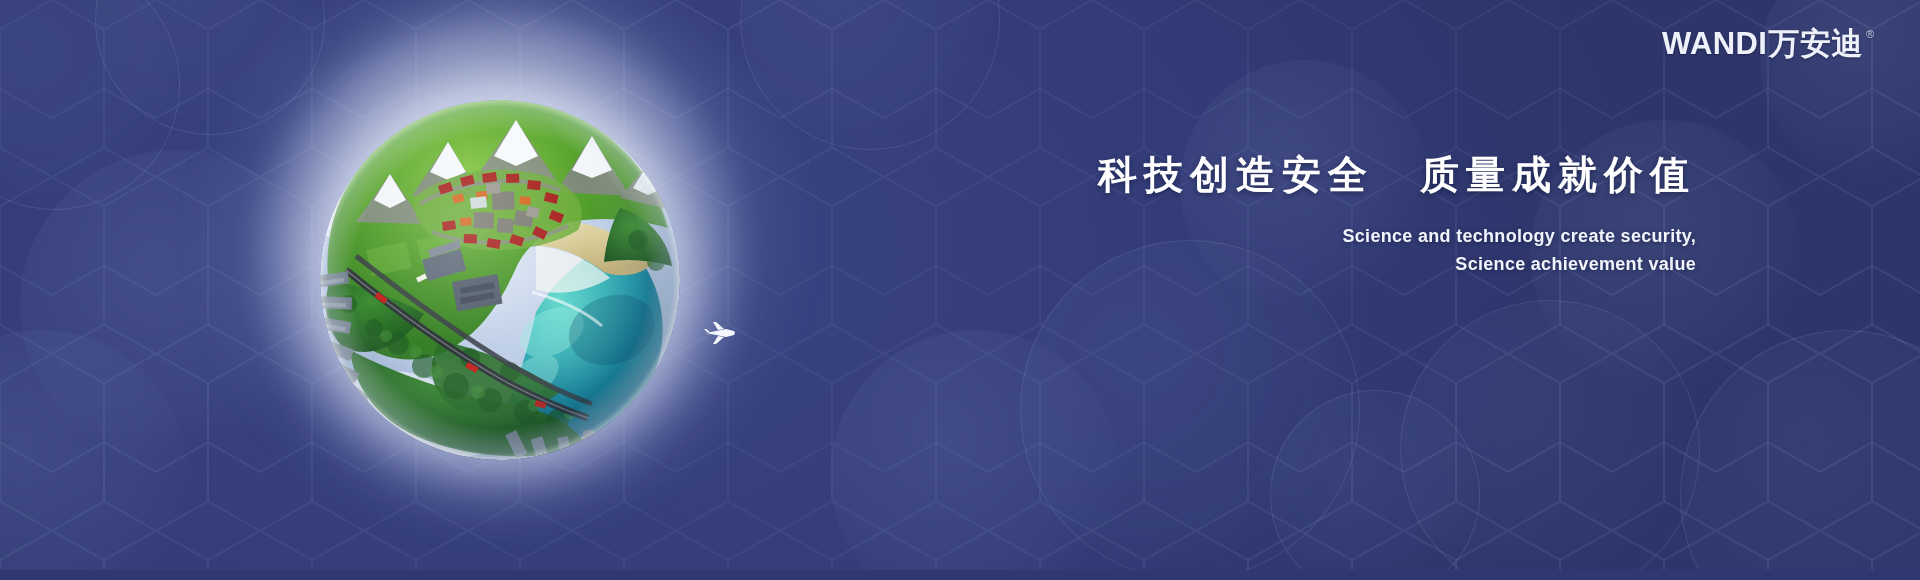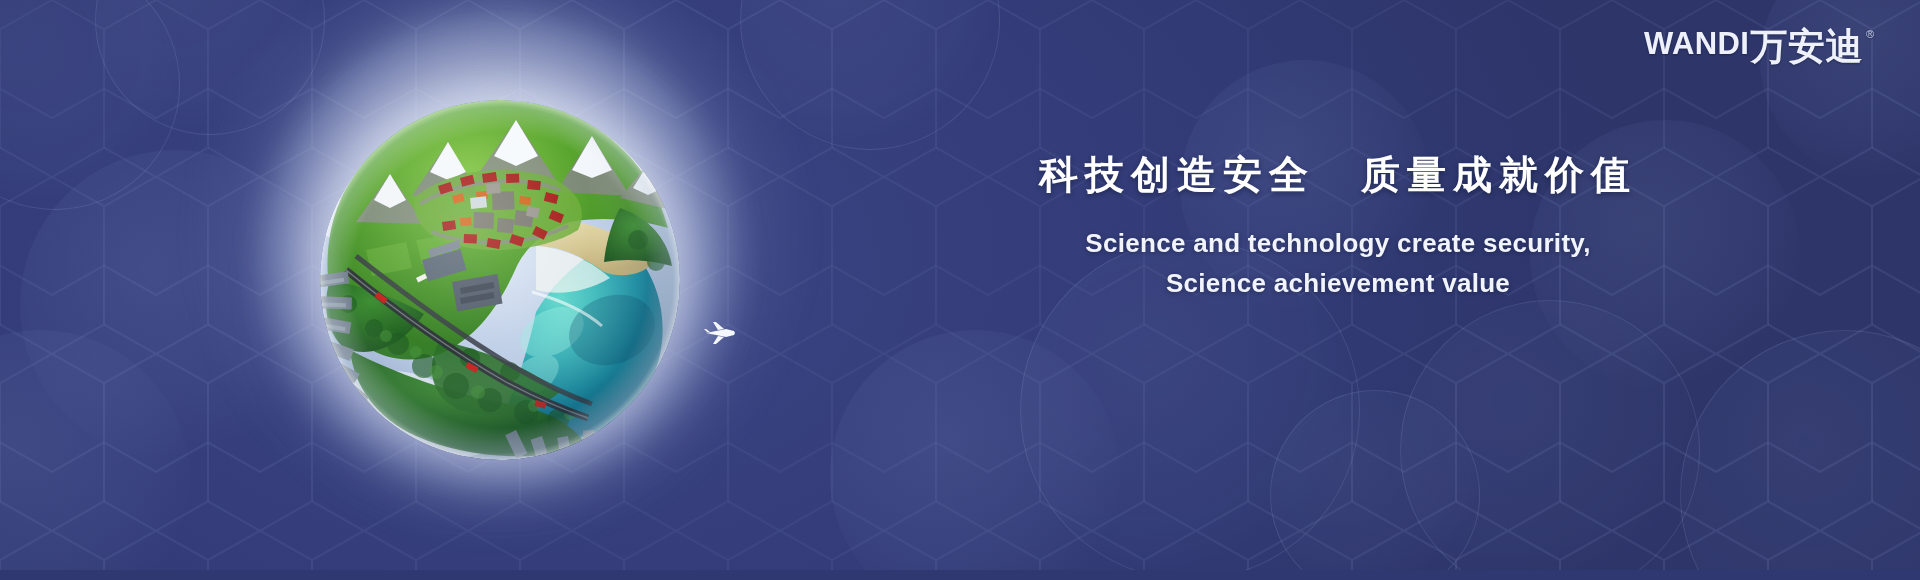--- a/index.html
+++ b/index.html
@@ -91,49 +91,49 @@
     right:46px; top:28px;
     display:flex; align-items:flex-start;
     color:#eef1fa;
     text-shadow:0 1px 2px rgba(14,20,52,.45);
   }
   #logo .mark {
     font-size:31px; font-weight:bold;
     letter-spacing:.4px; line-height:1;
   }
   #logo .cn {
-    font-size:37px; font-weight:bold;
+    font-size:31px; font-weight:bold;
     line-height:1; letter-spacing:.5px;
     margin-left:1px;
   }
   #logo .reg {
     font-size:11px; line-height:1;
     margin-left:3px; margin-top:1px;
     color:#c6cde6;
   }
 
   
   #copy {
     position:absolute;
-    left:958px; top:150px;
+    left:936px; top:150px;
     width:760px;
-    text-align:center;
+    text-align:right;
     color:#fff;
   }
   #headline {
     font-size:39px;
     font-weight:bold;
     letter-spacing:7px;
     line-height:1.3;
     white-space:pre;
     text-shadow:0 2px 5px rgba(12,18,48,.48);
   }
   #sub {
     margin-top:22px;
-    font-size:26px;
+    font-size:18px;
     font-weight:bold;
     line-height:1.55;
     letter-spacing:.3px;
     color:#f2f4fb;
     text-shadow:0 1px 4px rgba(12,18,48,.42);
   }
   #sub .line { display:block; }
 </style>
 </head>
 <body>

